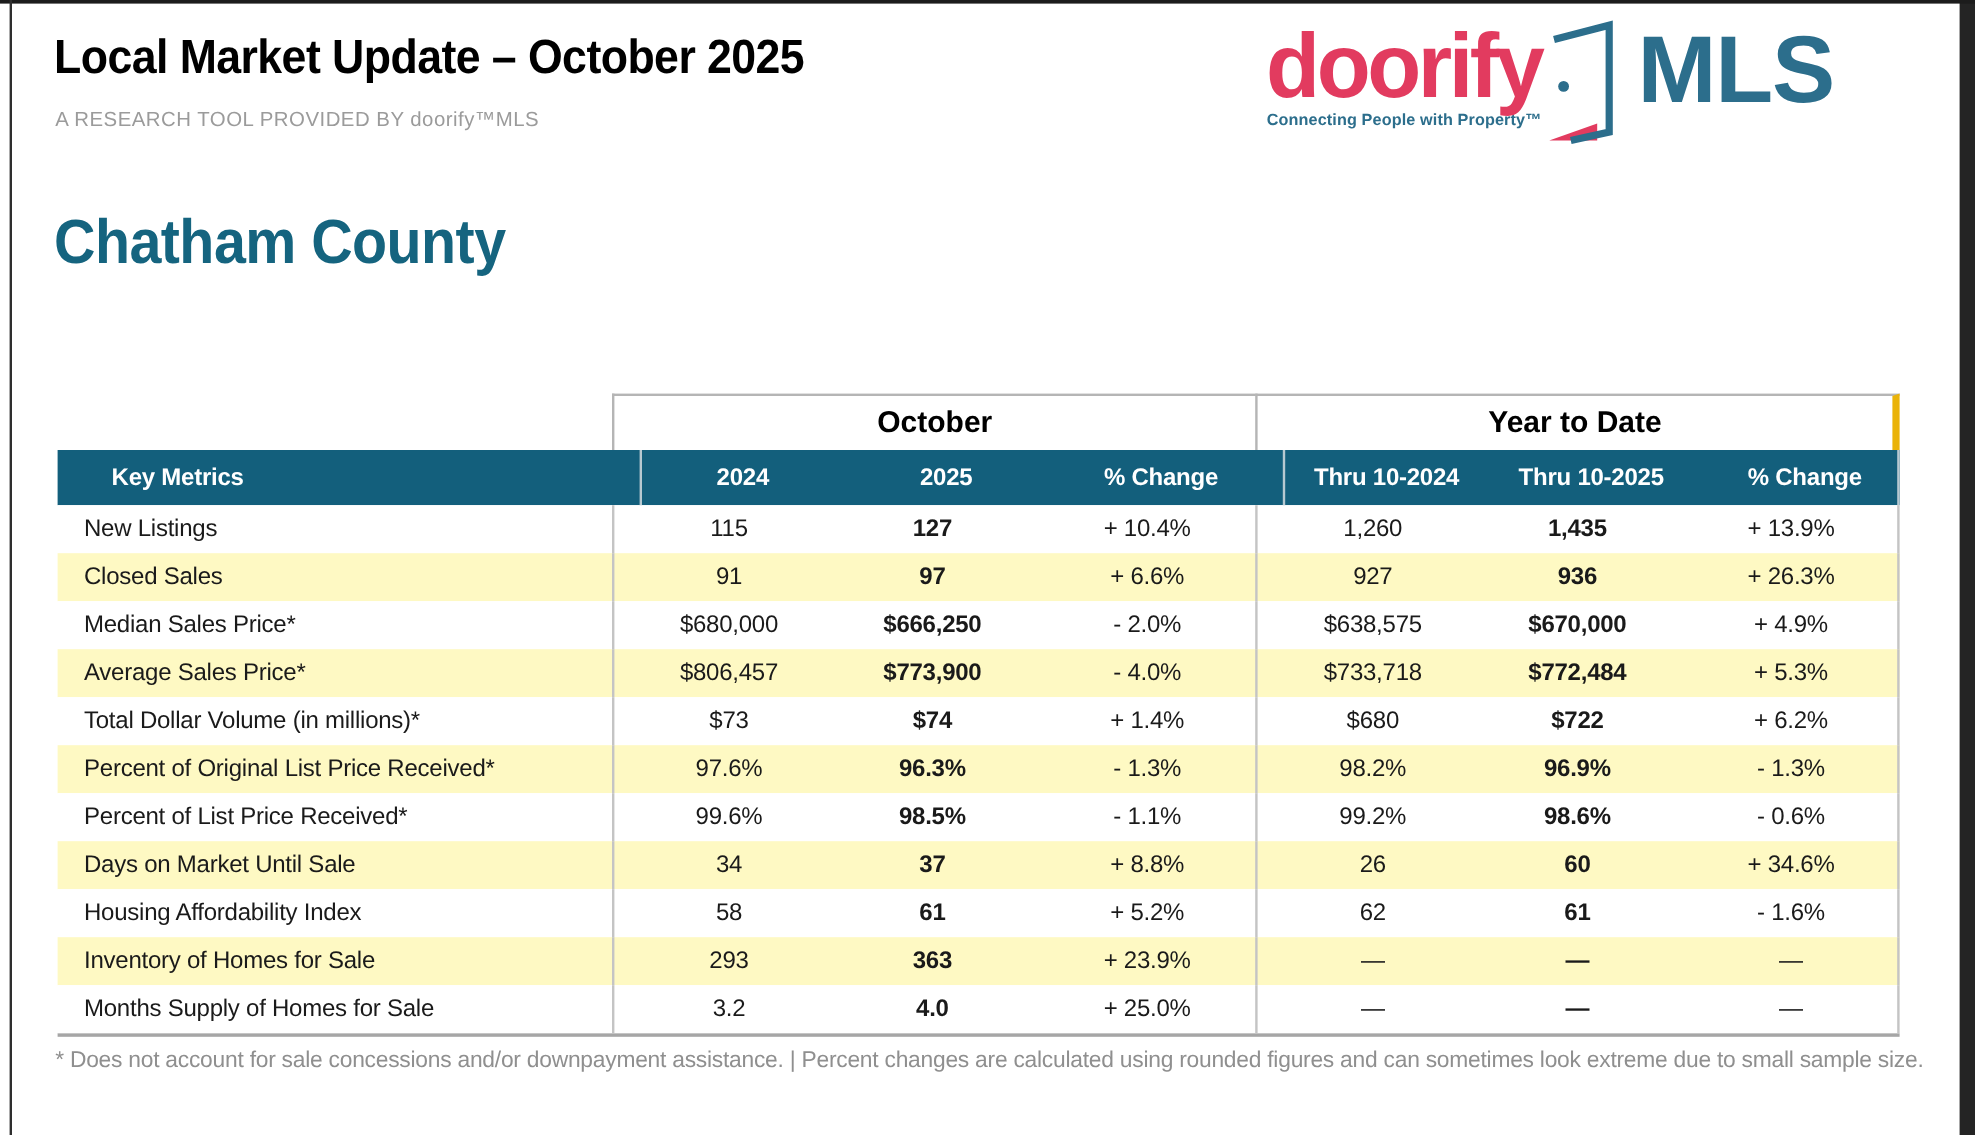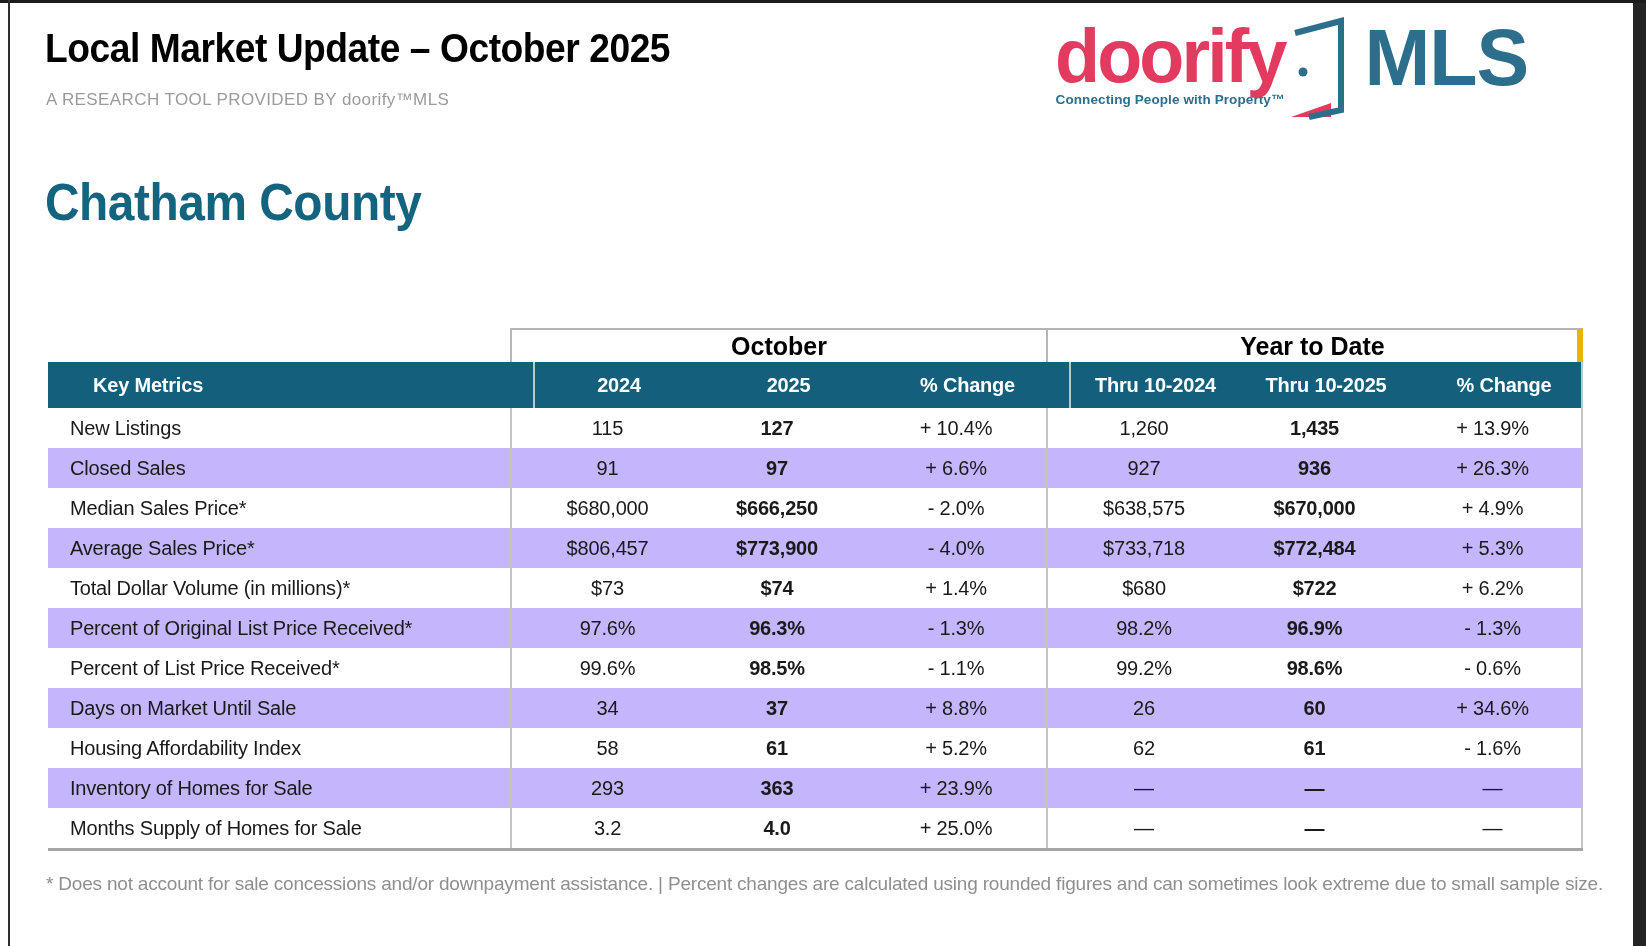--- a/index.html
+++ b/index.html
@@ -61,34 +61,34 @@
     letter-spacing: -0.5px;
     transform: scaleX(0.92); transform-origin: left center;
     white-space: nowrap;
   }
 
   
   .market-table {
     position: absolute; left: 48px; top: 328px; width: 1535px;
     border-bottom: 3px solid #a6a6a6;
   }
-  .group-row { display: grid; grid-template-columns: 462px 536px 537px; height: 34px; }
+  .group-row { display: grid; grid-template-columns: 462px 536px 537px; height: 47px; }
   .group-cell {
     display: flex; align-items: center; justify-content: center;
     font-size: 25px; font-weight: 700; color: #000;
     background: #fff;
   }
   .group-cell.boxed  { border-top: 2px solid #b5b5b5; border-left: 2px solid #b5b5b5; }
   .group-cell.rightb { border-right: 6px solid #eab308; text-align: right; }
 
   .trow { display: grid; grid-template-columns: 462px 178px 178px 180px 179px 179px 179px; }
   .thead { height: 46px; background: #135f7c; color: #ffffff; }
   .thead .cell { font-weight: 700; font-size: 20px; margin-left: 23px; }
   .trow.data { height: 40px; background: #ffffff; font-size: 20px; }
-  .trow.data.alt { background: #c4b5fd; }
+  .trow.data.alt { background: #fef9c3; }
 
   .cell {
     display: flex; align-items: center; justify-content: center;
     white-space: nowrap; letter-spacing: -0.2px;
   }
   .cell.label { justify-content: flex-start; padding-left: 22px; }
   .cell.bold  { font-weight: 700; }
   .cell.divider { border-left: 2px solid #c4c4c4; padding-left: 15px; }
   .cell.last    { border-right: 2px solid #c4c4c4; }
   .thead .cell.divider { border-left: 2px solid #b7c9d1; }

